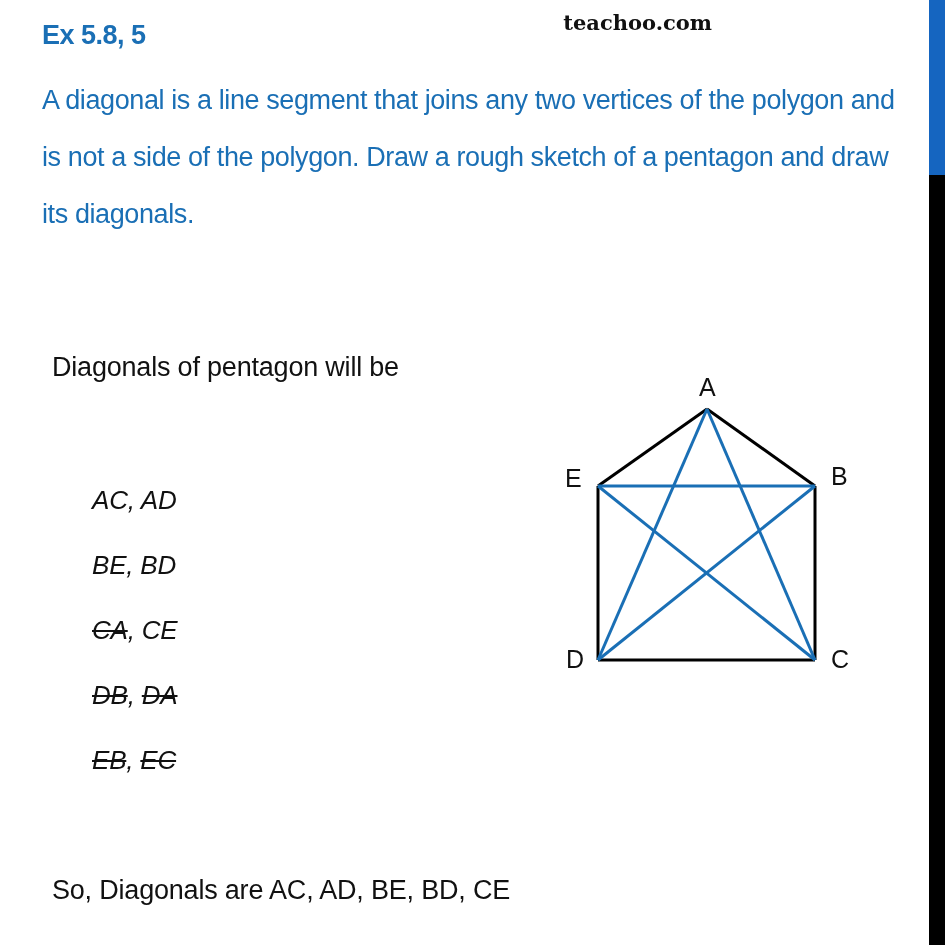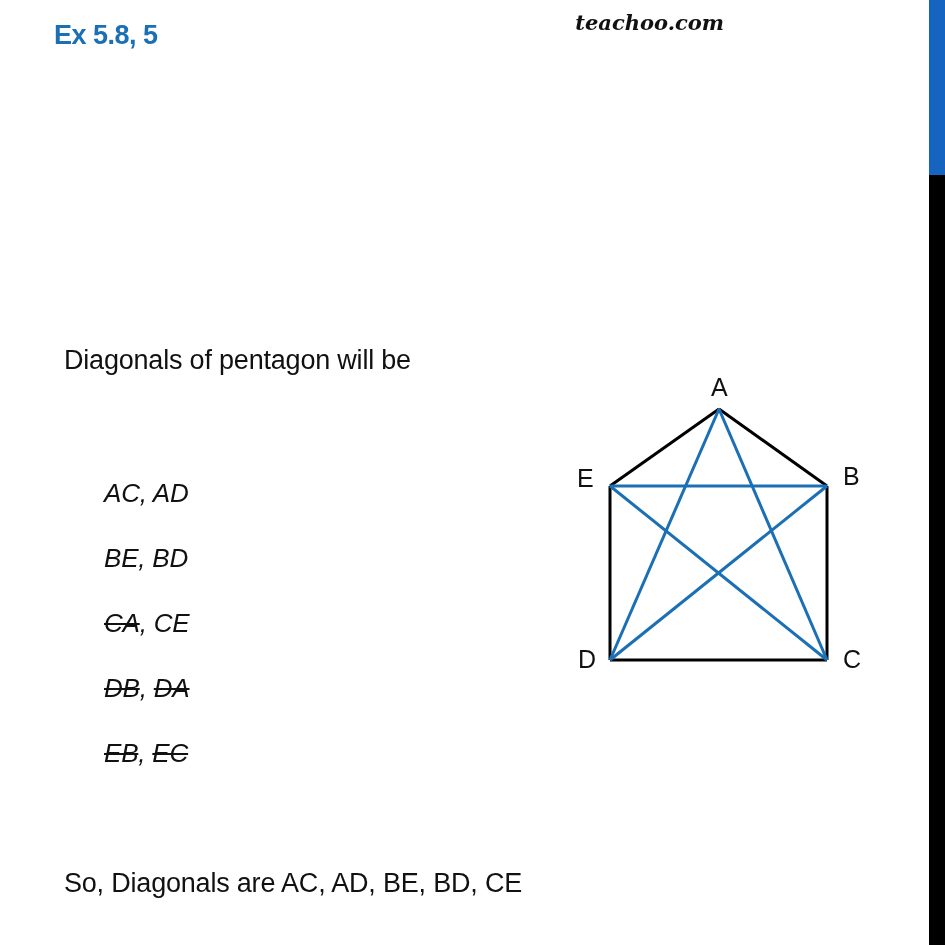--- a/index.html
+++ b/index.html
@@ -1,56 +1,57 @@
 <!DOCTYPE html>
 <html><head>
 <meta charset="utf-8">
 <style>
   html, body { margin: 0; padding: 0; }
   body {
     width: 945px; height: 945px; position: relative; overflow: hidden;
     background: #ffffff;
     font-family: "Liberation Sans", "DejaVu Sans", sans-serif;
   }
-  .slide { position: absolute; left: 16px; top: 0; width: 738px; height: 945px; background: #ffffff; }
+  .slide { position: absolute; left: 4px; top: 0; width: 738px; height: 945px; background: #ffffff; }
   .right-bar-blue { position: absolute; left: 929px; top: 0; width: 16px; height: 175px; background: #1565c0; }
   .right-bar-black { position: absolute; left: 929px; top: 175px; width: 16px; height: 770px; background: #000000; }
 
   .ex-title {
     position: absolute; left: 38px; top: 20px;
     font-size: 27px; font-weight: bold; color: #1a6fb5;
     font-family: "Liberation Sans Narrow", "Liberation Sans", sans-serif;
     letter-spacing: -0.5px;
   }
   .brand {
     position: absolute; right: 30px; top: 10px;
-    font-size: 21px; font-weight: bold; font-style: italic; color: #111;
+    font-size: 21px; font-weight: bold; color: #111;
     font-family: "DejaVu Serif", serif;
   }
   .question {
     position: absolute; left: 38px; top: 72px; width: 870px;
     font-size: 27px; line-height: 57px; color: #1a6fb5;
     letter-spacing: -0.4px;
   }
-  .body-text { position: absolute; font-size: 27px; color: #111; letter-spacing: -0.2px; }
+  .body-text { position: absolute; font-size: 27px; color: #111; letter-spacing: -0.2px; margin-top: 7px; }
   .intro { left: 48px; top: 345px; }
   .pair { left: 88px; font-size: 26px; font-style: italic; }
   .strike { text-decoration: line-through; text-decoration-thickness: 2px; }
   .conclusion { left: 48px; top: 868px; }
   .conclusion b { font-weight: normal; }
 
   svg.figure { position: absolute; left: 0; top: 0; }
   .vlabel { font-size: 25px; fill: #111; font-family: "Liberation Sans", sans-serif; }
 </style>
 </head>
 <body>
 
 <div class="slide">
   <div class="ex-title">Ex 5.8, 5</div>
   <div class="brand">teachoo.com</div>
+  <div class="question">A diagonal is a line segment that joins any two vertices of the polygon and is not a side of the polygon. Draw a rough sketch of a pentagon and draw its diagonals.</div>
 
   <div class="body-text intro">Diagonals of pentagon will be</div>
 
   <div class="body-text pair" style="top:478px">
     <span>AC</span><span>, </span><span>AD</span>
   </div>
   <div class="body-text pair" style="top:543px">
     <span>BE</span><span>, </span><span>BD</span>
   </div>
   <div class="body-text pair" style="top:608px">

